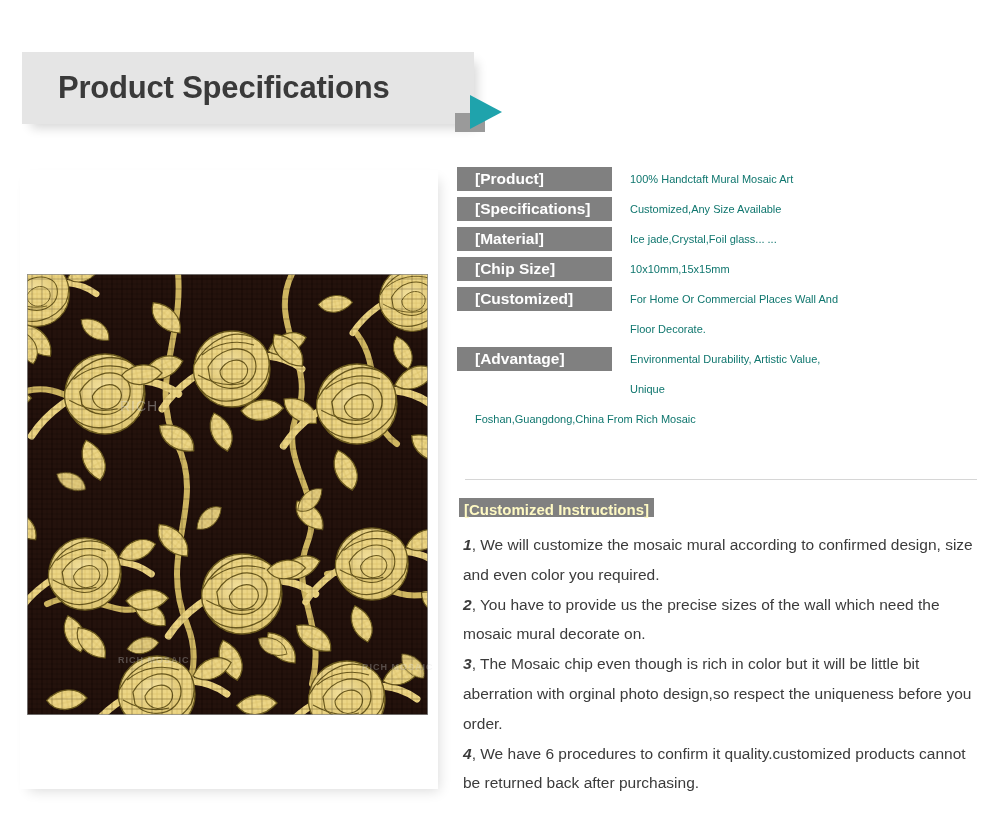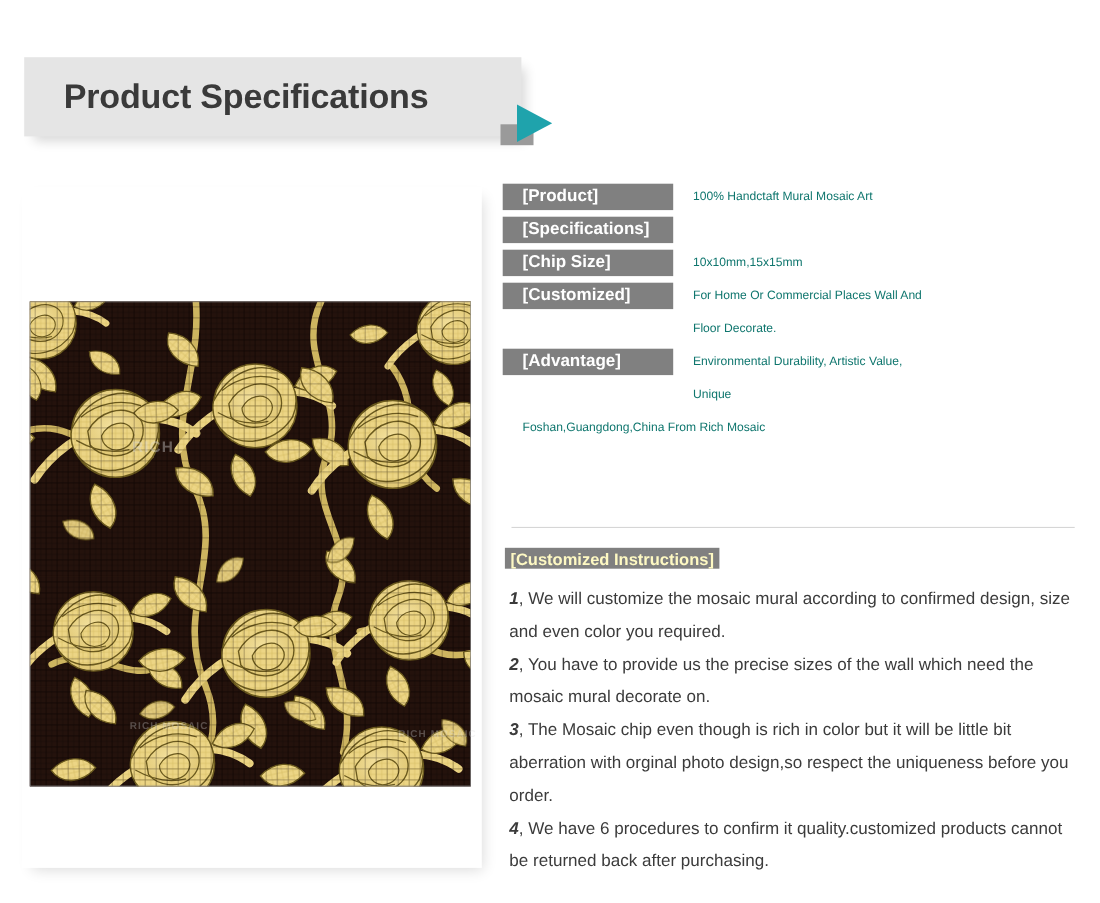--- a/index.html
+++ b/index.html
@@ -74,21 +74,21 @@
     height: 441px;
     overflow: hidden;
     background: #1a0d0a;
   }
   #mosaic-svg { display: block; width: 100%; height: 100%; }
   #photo-watermark {
     position: absolute;
     left: 120px;
     top: 398px;
     font-size: 14px;
-    font-weight: bold;
+    font-weight: normal;
     color: rgba(220,220,220,0.38);
     letter-spacing: 1px;
     pointer-events: none;
   }
   #photo-watermark-2 {
     position: absolute;
     left: 118px;
     top: 655px;
     font-size: 9px;
     font-weight: bold;
@@ -386,20 +386,25 @@
 <div id="photo-watermark-2">RICH MOSAIC</div>
 <div id="photo-watermark-3">RICH MOSAIC</div>
 
 <div id="spec-table">
     <div class="spec-row">
       <div class="spec-label">[Product]</div>
       <div class="spec-value"><span>100% Handctaft Mural Mosaic Art</span></div>
     </div>
     <div class="spec-row">
       <div class="spec-label">[Specifications]</div>
+      <div class="spec-value"><span>Customized,Any Size Available</span></div>
+    </div>
+    <div class="spec-row">
+      <div class="spec-label">[Material]</div>
+      <div class="spec-value"><span>Ice jade,Crystal,Foil glass... ...</span></div>
     </div>
     <div class="spec-row">
       <div class="spec-label">[Chip Size]</div>
       <div class="spec-value"><span>10x10mm,15x15mm</span></div>
     </div>
     <div class="spec-row">
       <div class="spec-label">[Customized]</div>
       <div class="spec-value"><span>For Home Or Commercial Places Wall And</span><span class="extra-line">Floor Decorate.</span></div>
     </div>
     <div class="spec-row">

